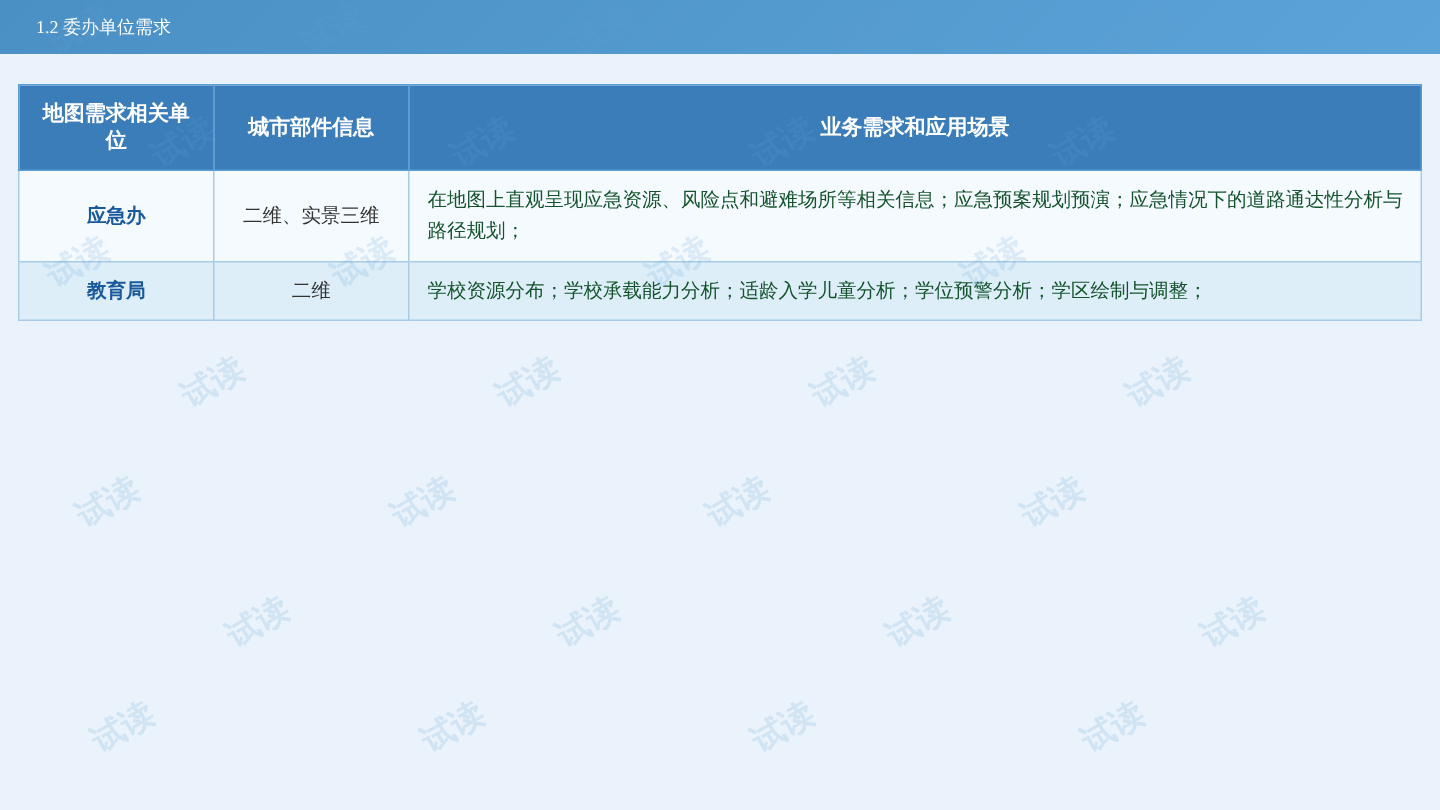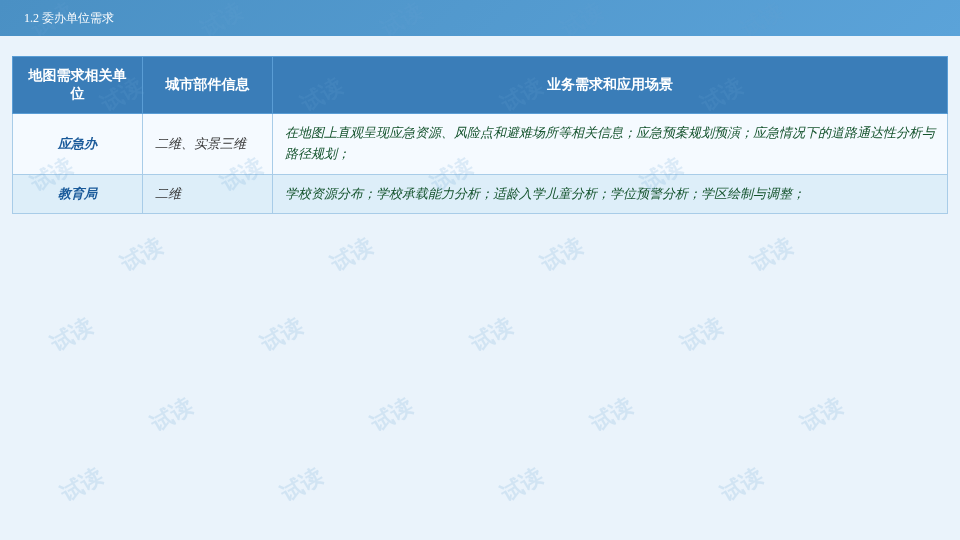--- a/index.html
+++ b/index.html
@@ -57,21 +57,20 @@
       color: white;
       font-size: 14px;
       font-weight: bold;
       padding: 10px 12px;
       border: 1px solid #5a9dd5;
       text-align: center;
     }
 
     tbody tr {
       background: white;
-      font-style: italic;
     }
     tbody tr:nth-child(odd) {
       background: #f5faff;
     }
     tbody tr:nth-child(even) {
       background: #ddeef9;
     }
 
     tbody td {
       border: 1px solid #a8cce8;
@@ -81,20 +80,21 @@
       vertical-align: middle;
     }
 
     .col-unit {
       text-align: center;
       font-weight: bold;
       color: #1a5a9a;
       width: 130px;
     }
     .col-type {
+      text-align: center;
       width: 130px;
       color: #333;
     }
     .col-business {
       color: #14532d;
       line-height: 1.6;
     }
   </style>
 </head>
 <body>

